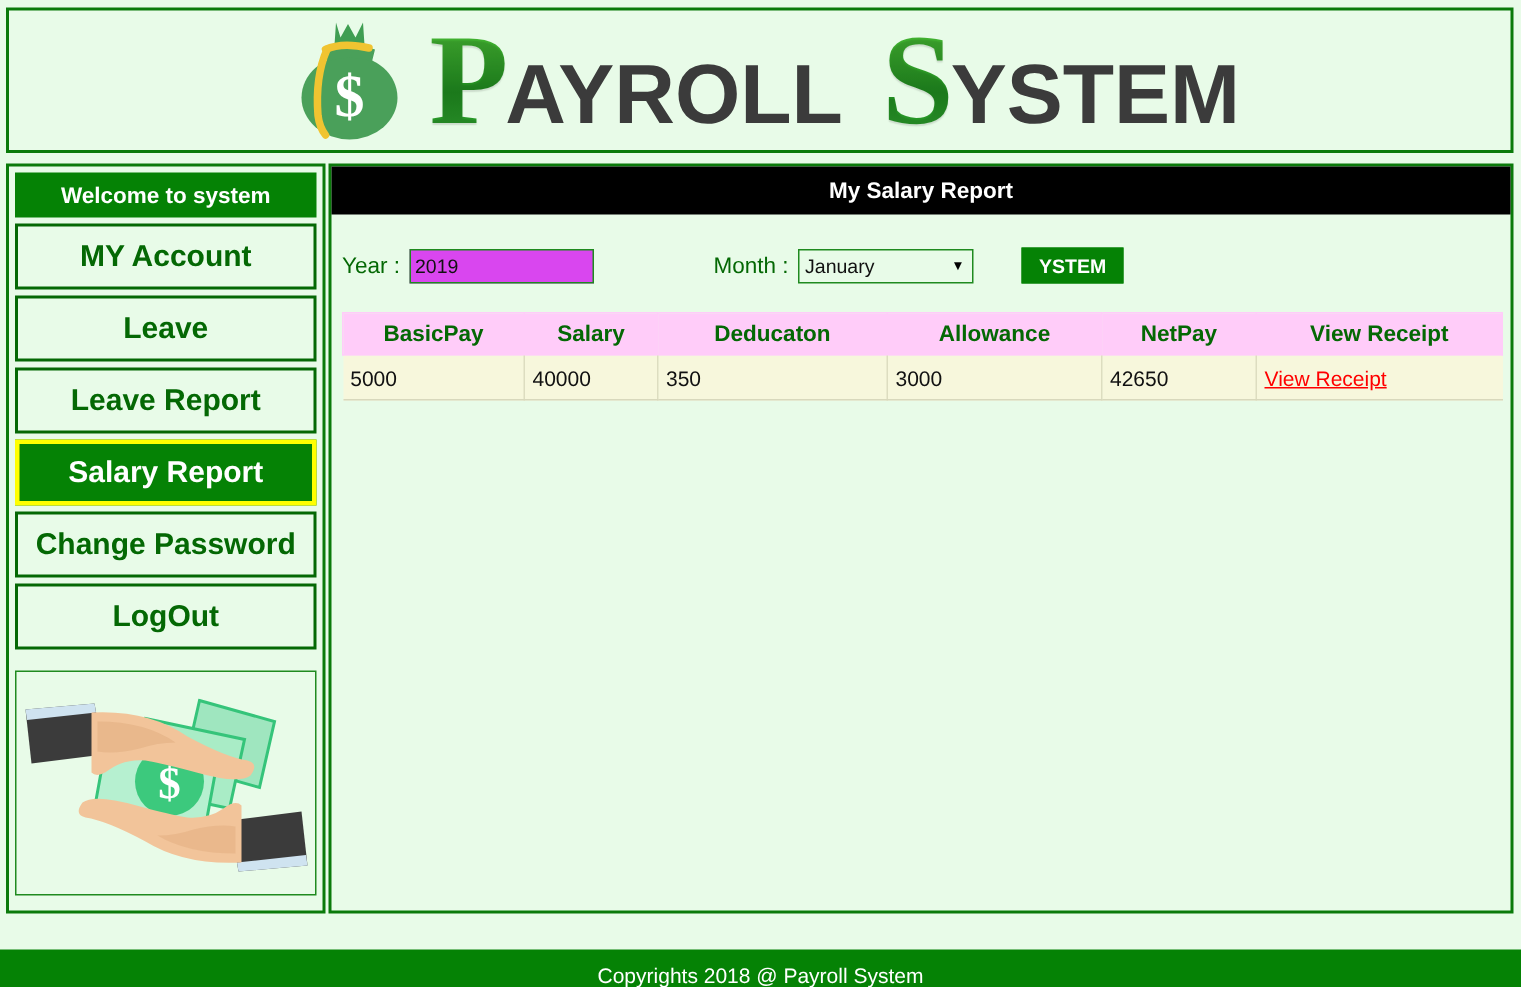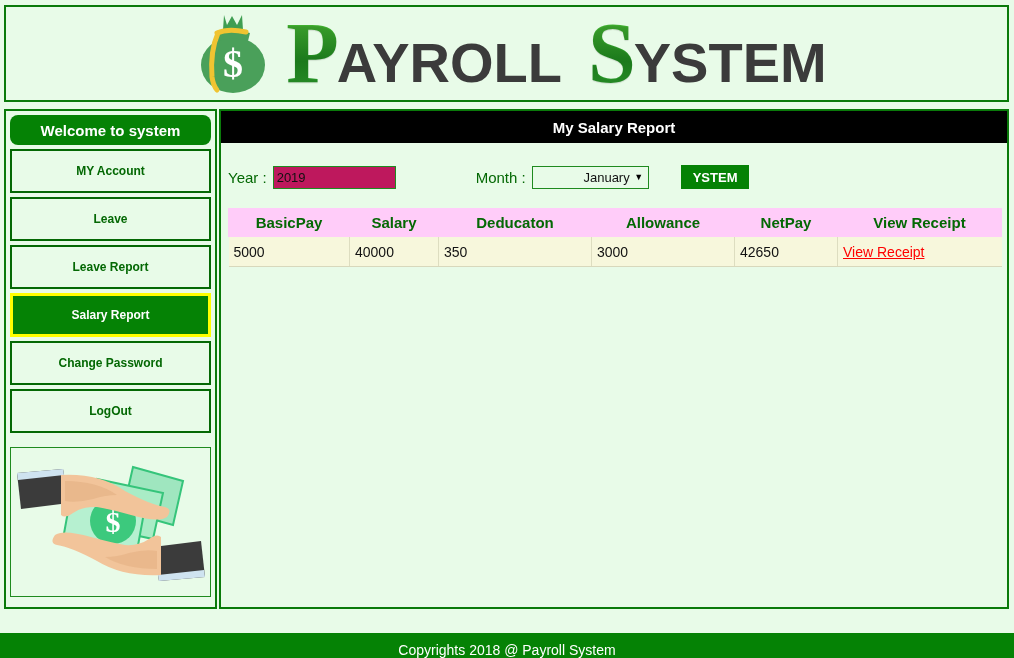--- a/index.html
+++ b/index.html
@@ -96,29 +96,28 @@
     margin: 4px 4px 0 4px;
     height: 30px;
     background: #058205;
     color: #ffffff;
     font-size: 15px;
     font-weight: bold;
     display: flex;
     align-items: center;
     justify-content: center;
     box-sizing: border-box;
-    border-radius: 8px;
   }
   .side-item {
     margin: 4px 4px 0 4px;
     height: 44px;
     border: 2px solid #046804;
     background: #e8fbe8;
     color: #046804;
-    font-size: 12px;
+    font-size: 20px;
     font-weight: bold;
     display: flex;
     align-items: center;
     justify-content: center;
     box-sizing: border-box;
     cursor: pointer;
   }
   .side-item.active {
     border: 3px solid #ffff00;
     background: #058205;
@@ -168,21 +167,21 @@
   .f-label {
     color: #046804;
     font-size: 15px;
     margin-right: 6px;
     white-space: nowrap;
   }
   .year-input {
     width: 115px;
     height: 19px;
     border: 1px solid #1f8a1f;
-    background: #be185d;
+    background: #d946ef;
     color: #111111;
     font-family: "Liberation Sans", sans-serif;
     font-size: 13px;
     padding: 1px 3px;
     box-sizing: content-box;
     outline: none;
   }
   .spacer-a { width: 80px; }
   .month-select {
     position: relative;
@@ -193,21 +192,20 @@
     display: flex;
     align-items: center;
     box-sizing: content-box;
     cursor: pointer;
   }
   .month-select .val {
     font-size: 13px;
     color: #111111;
     padding-left: 4px;
     flex: 1;
-    text-align: right;
   }
   .month-select .arrow {
     width: 18px;
     text-align: center;
     font-size: 9px;
     color: #000000;
     line-height: 1;
   }
   .spacer-b { width: 32px; }
   .select-btn {

